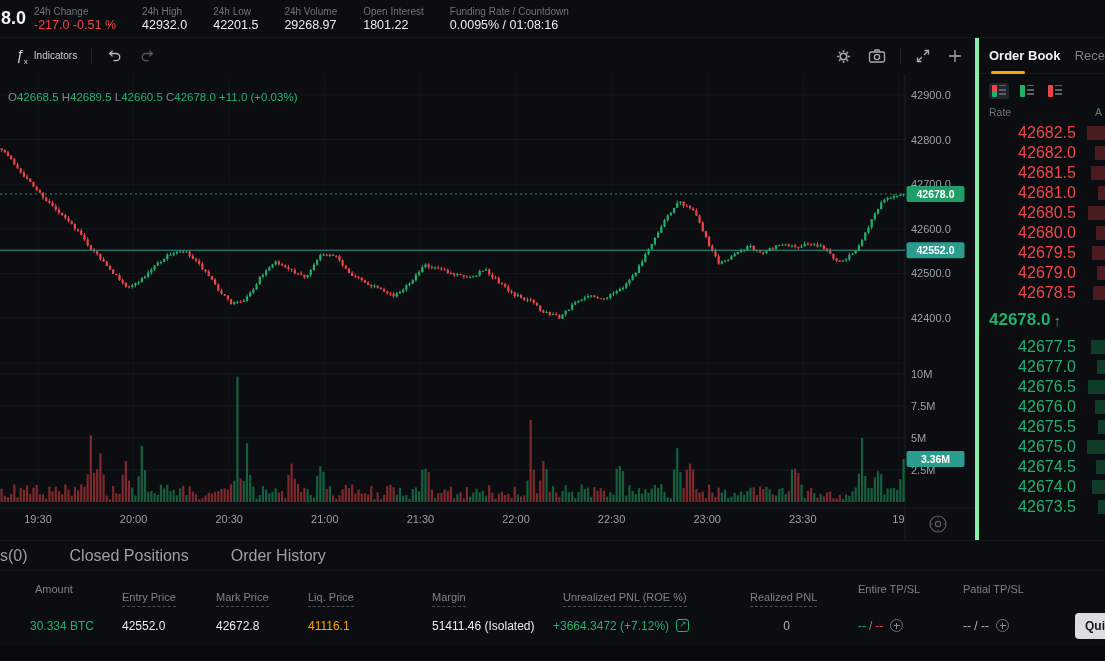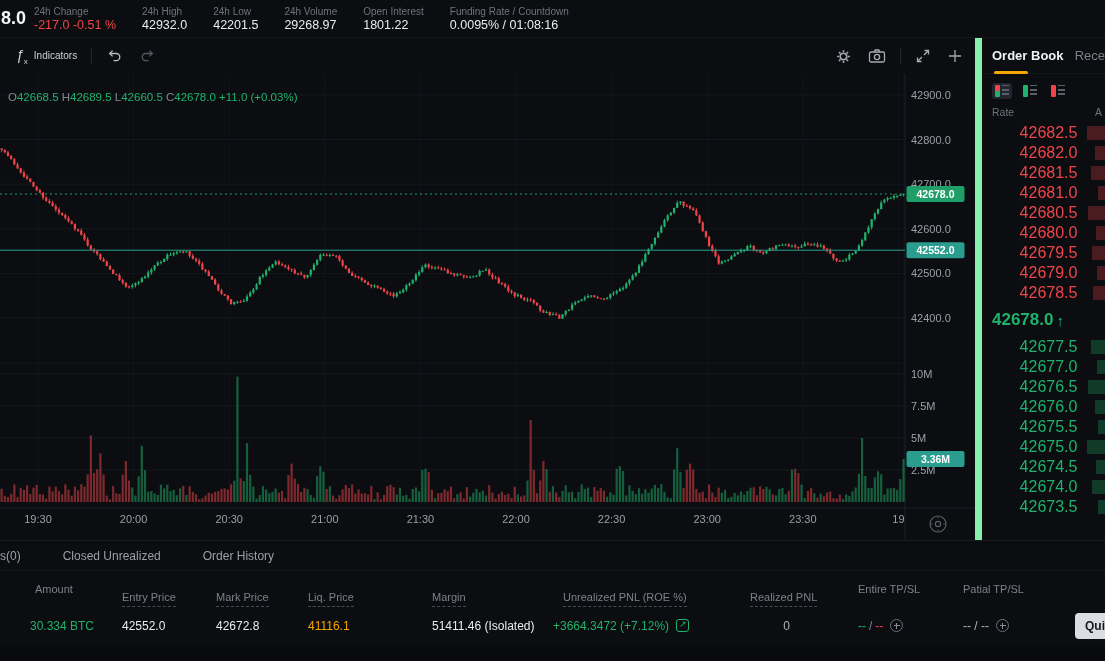--- a/index.html
+++ b/index.html
@@ -24,21 +24,21 @@
   .tb-btn { display:flex; align-items:center; background:none; border:none; color:#cdd1d7; cursor:pointer; font-family:inherit; }
   .fx { font-style:italic; font-size:14px; color:#cdd1d7; margin-right:6px; }
   .fx sub { font-size:8px; font-style:normal; }
   .ind-label { font-size:10px; color:#cdd1d7; }
   .tb-div { width:1px; height:16px; background:#23272e; margin:0 14px; }
   .tb-icon { margin-left:16px; cursor:pointer; display:flex; align-items:center; }
   .tb-icon svg { display:block; }
   #chartsvg { display:block; width:975px; height:466px; cursor:crosshair; }
 
   
-  .orderbook { width:130px; border-left:7px solid #86efac; display:flex; flex-direction:column; background:#0b0d10; }
+  .orderbook { width:130px; border-left:4px solid #86efac; display:flex; flex-direction:column; background:#0b0d10; }
   .ob-tabs { height:36px; display:flex; align-items:center; border-bottom:1px solid #14171c; padding-left:10px; }
   .ob-tab { font-size:13px; color:#f0f2f4; font-weight:bold; position:relative; height:36px; display:flex; align-items:center; cursor:pointer; }
   .ob-tab .und { position:absolute; left:2px; bottom:0; width:34px; height:3px; background:#f7a600; border-radius:2px; }
   .ob-tab.dim { color:#7c828a; font-weight:normal; margin-left:auto; padding-right:0; }
   .ob-modes { display:flex; gap:8px; padding:9px 10px 7px; }
   .obm { width:20px; height:16px; display:flex; gap:2px; padding:2px 3px; border-radius:3px; cursor:pointer; }
   .obm.sel { background:#21262e; }
   .obm .blk { width:5px; border-radius:1px; }
   .obm .lines { flex:1; background:repeating-linear-gradient(180deg,#596068 0 1.5px,transparent 1.5px 4.2px); }
   .obm.m1 .blk { background:linear-gradient(180deg,#ef454a 0 50%,#20b26c 50% 100%); }
@@ -47,21 +47,21 @@
   .ob-cols { display:flex; justify-content:space-between; padding:0 3px 5px 10px; font-size:10.5px; color:#6f747c; }
   .ob-row { position:relative; height:20px; display:flex; align-items:center; padding-left:10px; font-size:16px; cursor:pointer;justify-content:center; }
   .ob-row .depth { position:absolute; right:0; top:3px; height:14px; }
   .ob-row.ask .pr { color:#ef454a; }
   .ob-row.bid .pr { color:#20b26c; }
   .ob-last { height:34px; display:flex; align-items:center; padding-left:10px; font-size:17px; font-weight:bold; color:#20b26c; cursor:pointer; }
   .ob-last .arr { margin-left:3px; font-size:15px; }
 
   
   .bottom { height:121px; border-top:1px solid #171b21; position:relative; }
-  .b-tabs { height:30px; display:flex; align-items:center; font-size:12px; color:#9aa0a8; border-bottom:1px solid #111419; }
+  .b-tabs { height:30px; display:flex; align-items:center; font-size:16px; color:#9aa0a8; border-bottom:1px solid #111419; }
   .b-tab { margin-right:42px; cursor:pointer; white-space:nowrap; }
   .b-table { position:relative; height:89px; }
   .bh { position:absolute; top:12px; font-size:11px; color:#7c828a; white-space:nowrap; }
   .bh.dash { border-bottom:1px dashed #454b54; padding-bottom:3px;margin-top:8px; }
   .bv { position:absolute; top:48px; font-size:12px; white-space:nowrap; }
   .c0{left:35px}.c1{left:122px}.c2{left:216px}.c3{left:308px}.c4{left:432px}
   .c5{left:563px}.c6{left:750px}.c7{left:858px}.c8{left:963px}
   .bv.c0 { color:#20b26c; left:30px; }
   .bv.c3 { color:#f7a600; }
   .bv.c5 { color:#20b26c; left:553px; display:flex; }
@@ -1192,21 +1192,21 @@
             <span class="pr">42673.5</span>
             <span class="depth" style="width: 7px; background: rgba(32, 178, 108, 0.28);"></span>
           </div>
         </div>
     </aside>
   </div>
 
   <footer class="bottom">
     <div class="b-tabs" id="btabs">
         <span class="b-tab">s(0)</span>
-        <span class="b-tab">Closed Unrealized</span>
+        <span class="b-tab">Closed Positions</span>
         <span class="b-tab">Order History</span>
       </div>
     <div class="b-table">
       <span class="bh c0">Amount</span>
       <span class="bh c1 dash">Entry Price</span>
       <span class="bh c2 dash">Mark Price</span>
       <span class="bh c3 dash">Liq. Price</span>
       <span class="bh c4 dash">Margin</span>
       <span class="bh c5 dash">Unrealized PNL (ROE %)</span>
       <span class="bh c6 dash">Realized PNL</span>

